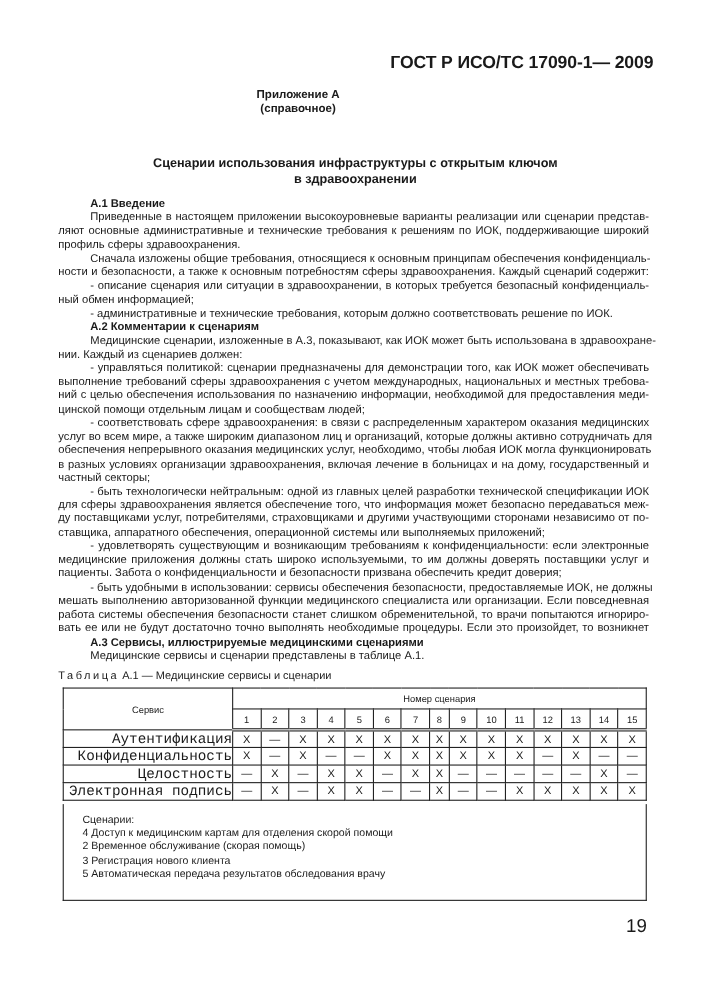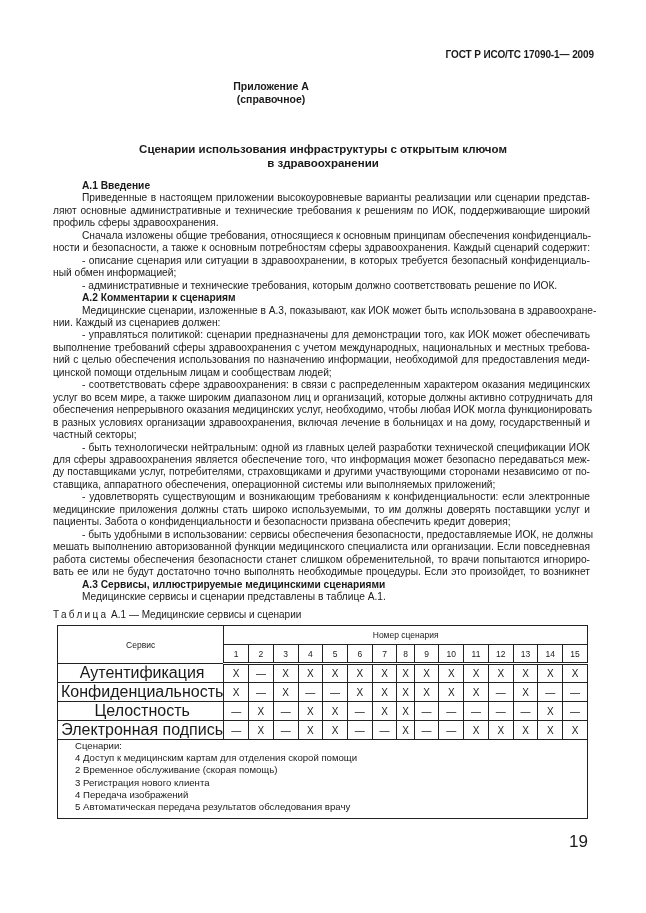--- a/index.html
+++ b/index.html
@@ -2,21 +2,21 @@
 <html><head>
 <meta charset="utf-8">
 <style>
   html, body { margin: 0; padding: 0; background: #ffffff; }
   body {
     width: 646px; height: 913px; position: relative; overflow: hidden;
     font-family: "Liberation Sans", sans-serif; color: #1a1a1a;
   }
   .doc-id {
     position: absolute; top: 49px; right: 52px;
-    font-weight: bold; font-size: 10px; letter-spacing: -0.1px;
+    font-weight: bold; font-size: 16px; letter-spacing: -0.1px;
   }
   .annex {
     position: absolute; top: 80px; left: 0; width: 542px;
     text-align: center; font-weight: bold; font-size: 10.5px; line-height: 13px;
   }
   .main-title {
     position: absolute; top: 142px; left: 0; width: 646px;
     text-align: center; font-weight: bold; font-size: 11.5px; line-height: 14px;
   }
   .body-text {
@@ -36,21 +36,21 @@
     position: absolute; top: 625px; left: 57px; width: 531px;
     border-collapse: collapse; font-size: 9.8px;
   }
   table.services td, table.services th {
     border: 1px solid #222; padding: 0; height: 14px; font-weight: normal;
   }
   table.services th.service-head { height: 36px; font-size: 8.5px; vertical-align: middle; }
   table.services th.num-head-title { height: 18px; font-size: 8.5px; }
   table.services th.num { font-size: 8.5px; height: 17px; text-align: center; }
   table.services tr.header-bottom th { border-bottom: 3px double #222; }
-  table.services td.svc { text-align: center; padding-left: 3px; width: 150px; font-size: 16px; }
+  table.services td.svc { text-align: right; padding-left: 3px; width: 150px; font-size: 13px; font-family: Liberation Mono, monospace; }
   table.services td.mark { text-align: center; font-size: 10px; }
   .notes-box {
     position: absolute; top: 731px; left: 57px; width: 529px; height: 87px;
     border: 1px solid #222; border-top: none;
     font-size: 9.6px; line-height: 12.2px;
   }
   .notes-inner { padding: 9px 0 0 17px; }
   .page-number {
     position: absolute; top: 832px; right: 58px; font-size: 17px;
   }
@@ -214,18 +214,17 @@
       </tr>
     </tbody>
 </table>
 
 <div class="notes-box">
   <div class="notes-inner">
     <div>Сценарии:</div>
     <div>4 Доступ к медицинским картам для отделения скорой помощи</div>
     <div>2 Временное обслуживание (скорая помощь)</div>
     <div>3 Регистрация нового клиента</div>
-    <div>4 Передача изображений</div>
     <div>5 Автоматическая передача результатов обследования врачу</div>
   </div>
 </div>
 
 <div class="page-number">19</div>
 
 </body></html>

